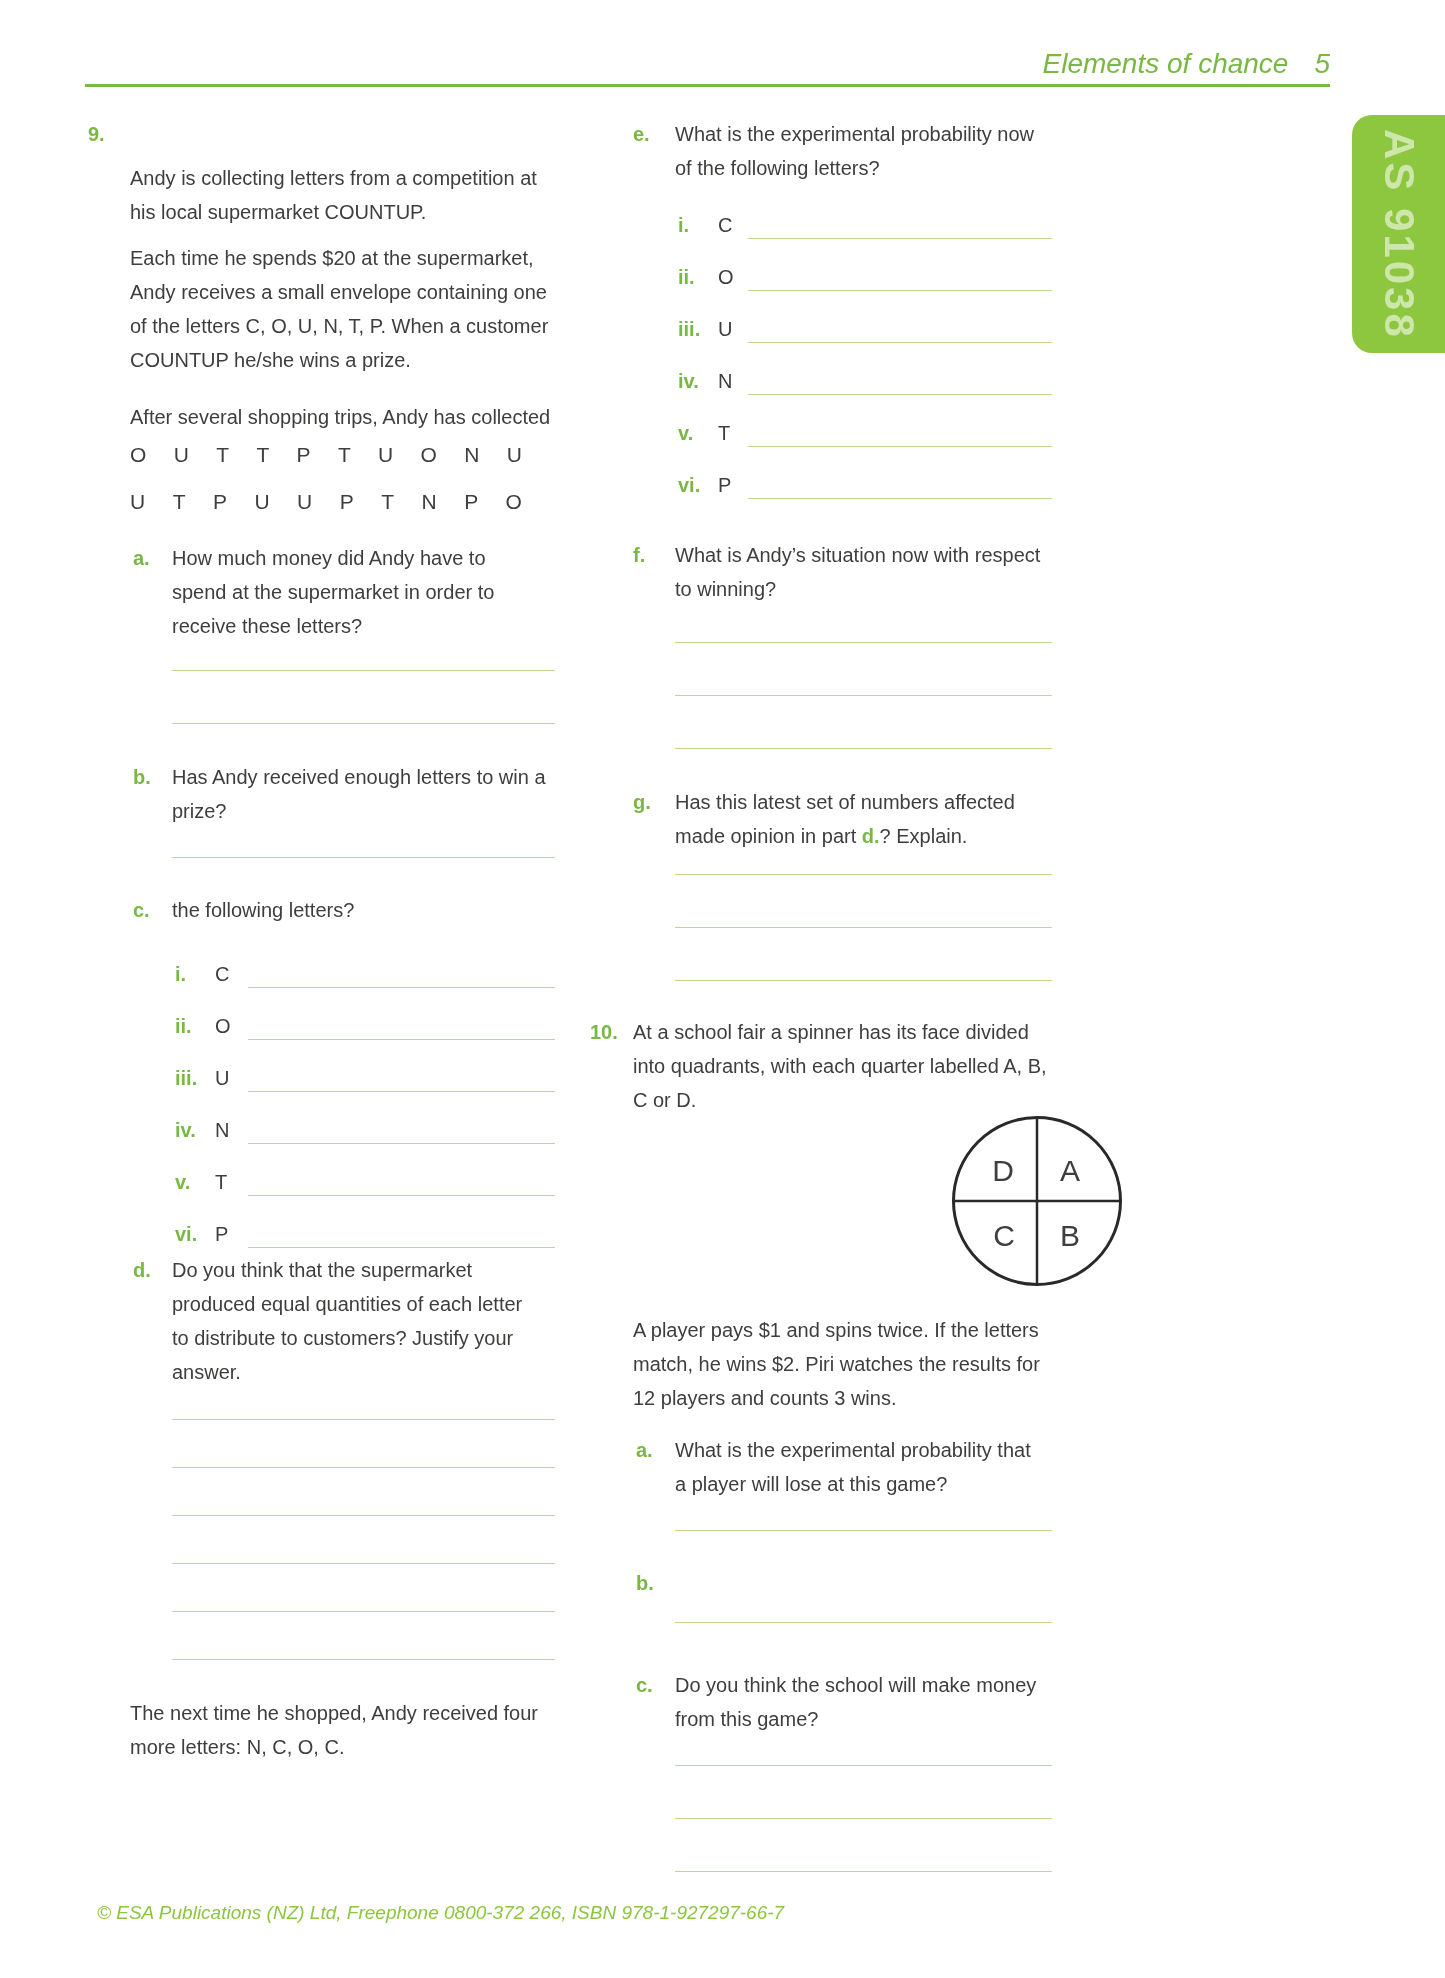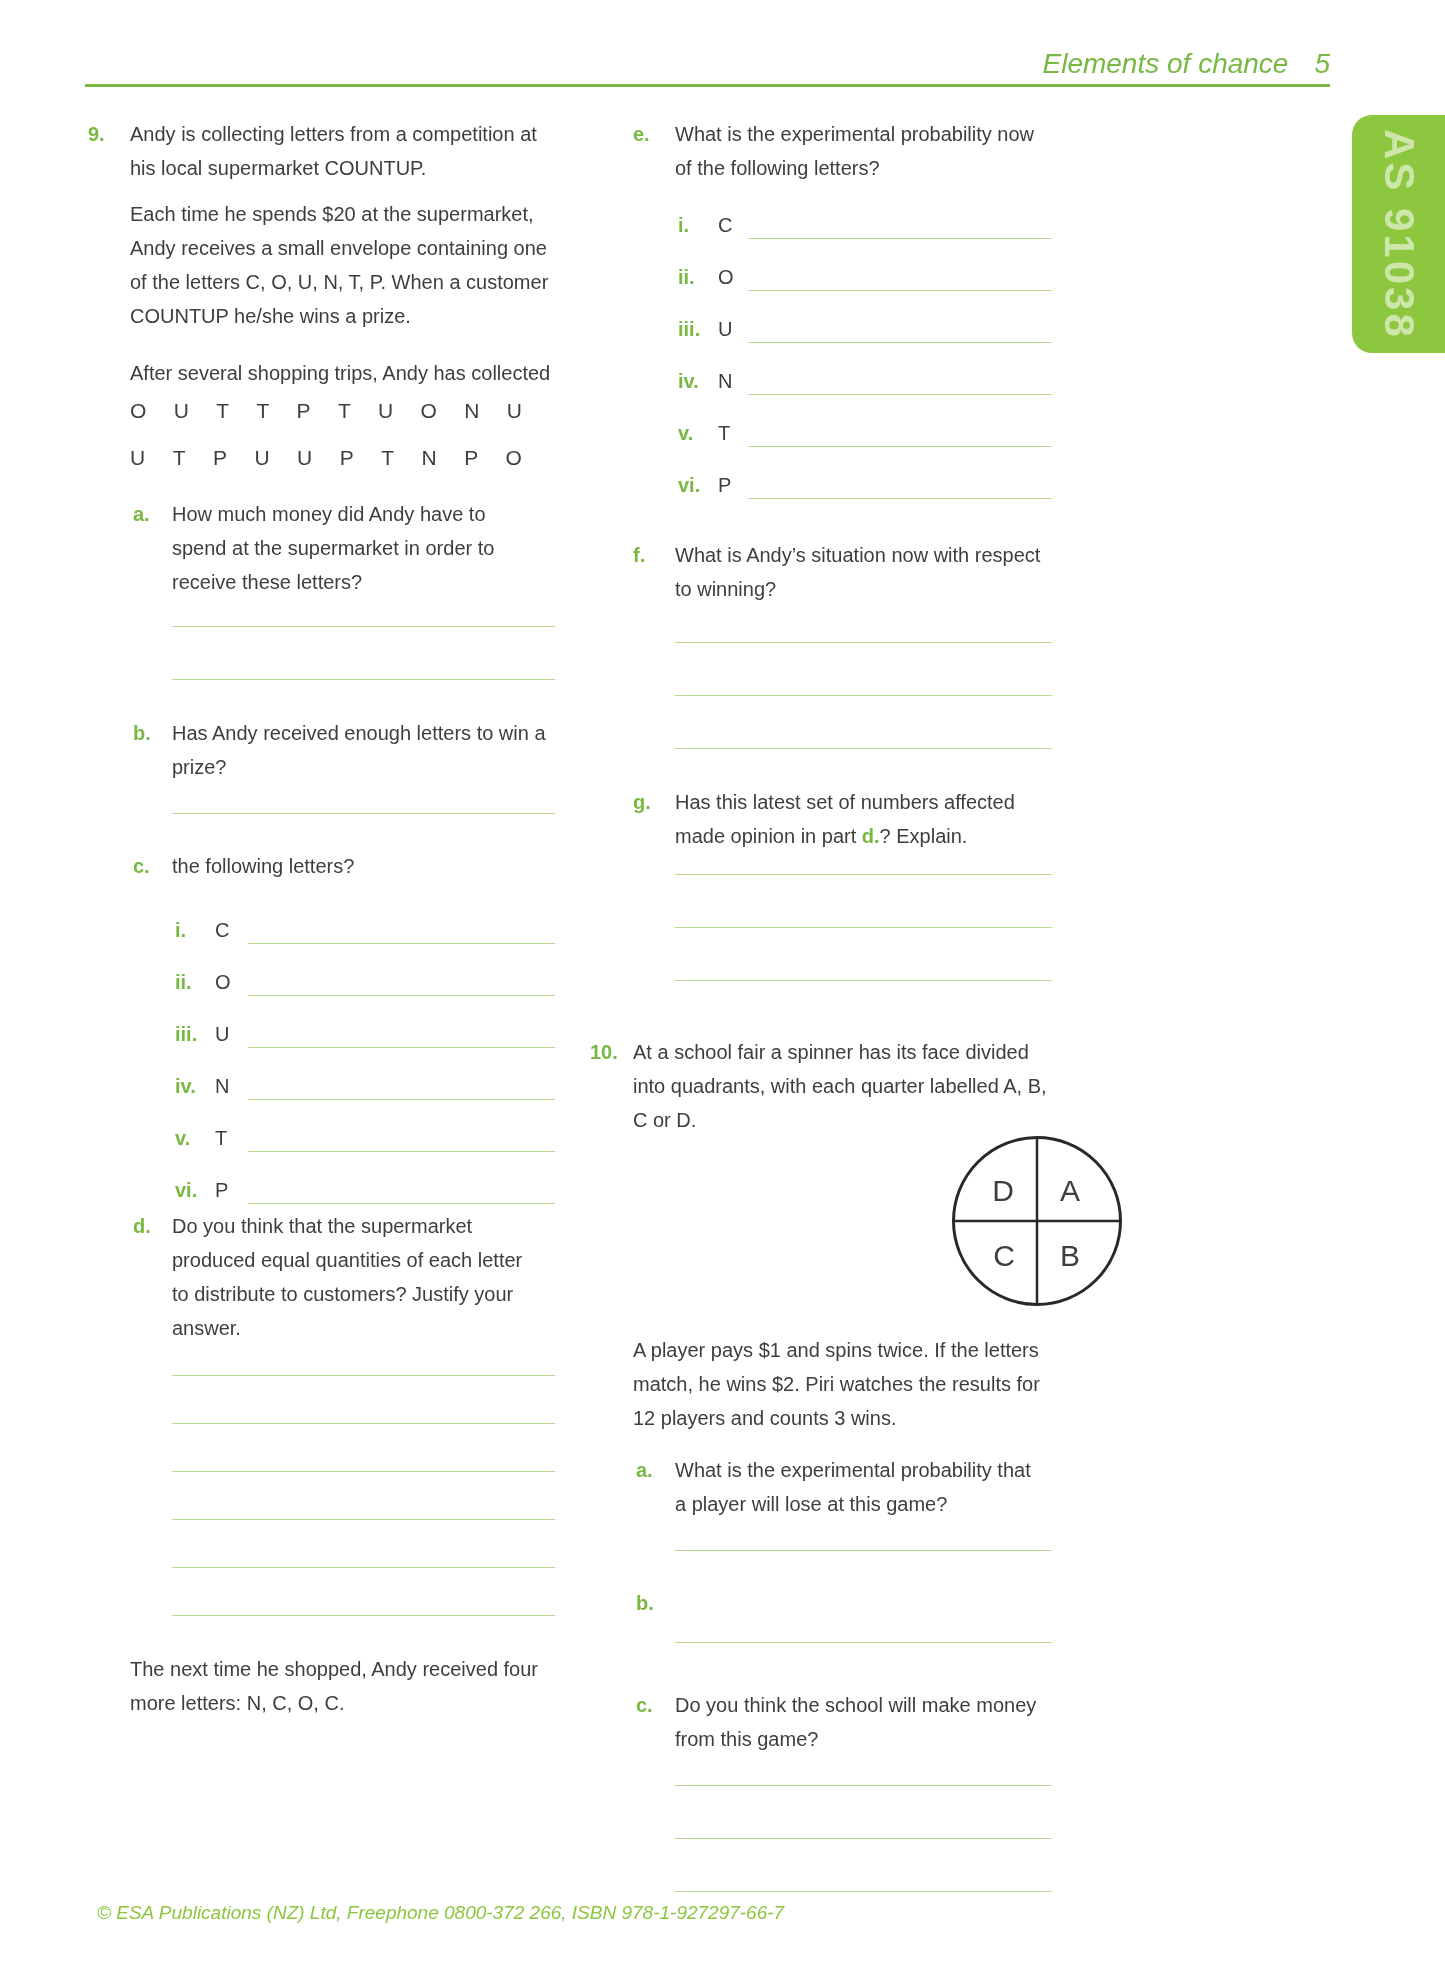--- a/index.html
+++ b/index.html
@@ -28,21 +28,21 @@
     border-radius:20px 0 0 20px;display:flex;align-items:center;justify-content:center;}
   .tab-text{writing-mode:vertical-rl;text-orientation:mixed;font-size:42px;font-weight:bold;
     color:#cde6a9;letter-spacing:3px;line-height:1;}
   
   .col-left{position:absolute;left:88px;top:117px;width:467px;}
   .col-right{position:absolute;left:590px;top:117px;width:462px;}
   .q-row{display:flex;}
   .q-num{flex:none;width:42px;font-weight:bold;color:var(--green);line-height:34px;}
   .q-num10{flex:none;width:43px;font-weight:bold;color:var(--green);line-height:34px;}
   .q-body{flex:1;min-width:0;}
-  .para1{margin-bottom:12px;}
+  .para1{margin-bottom:12px;margin-top:44px;}
   .para2{margin-bottom:23px;}
   .para3{margin-bottom:6px;}
   .letters-row{display:flex;justify-content:space-between;width:392px;height:47px;
     font-size:21px;align-items:flex-start;}
   .letters-row span{line-height:30px;}
   
   .part{display:flex;padding-left:3px;}
   .part .lbl{flex:none;width:39px;font-weight:bold;color:var(--green);line-height:34px;}
   .part .ptxt{flex:1;min-width:0;}
   .part-r{display:flex;padding-left:43px;}
@@ -67,21 +67,21 @@
   .item .ln,.item-r .ln{flex:1;border-bottom:1.5px solid var(--ul);margin-bottom:3px;}
   .pd{margin-top:2px;}
   .ld-first{margin-top:30px;}
   .ld{margin-top:47px;}
   .note{margin-top:36px;}
   
   .pf{margin-top:36px;}
   .lf-first{margin-top:36px;}
   .pg{margin-top:36px;}
   .lg-first{margin-top:21px;}
-  .q10-row{display:flex;margin-top:54px;}
+  .q10-row{display:flex;margin-top:34px;}
   .spinner{display:block;margin:-2px 0 0 318px;}
   .mid{margin-top:26px;}
   .q10a{margin-top:18px;}
   .lqa{margin-top:29px;}
   .q10b{margin-top:35px;}
   .lqb{margin-top:22px;}
   .q10c{margin-top:45px;}
   .lqc-first{margin-top:29px;}
   
   .footer{position:absolute;left:97px;top:1902px;font-style:italic;font-size:19px;

